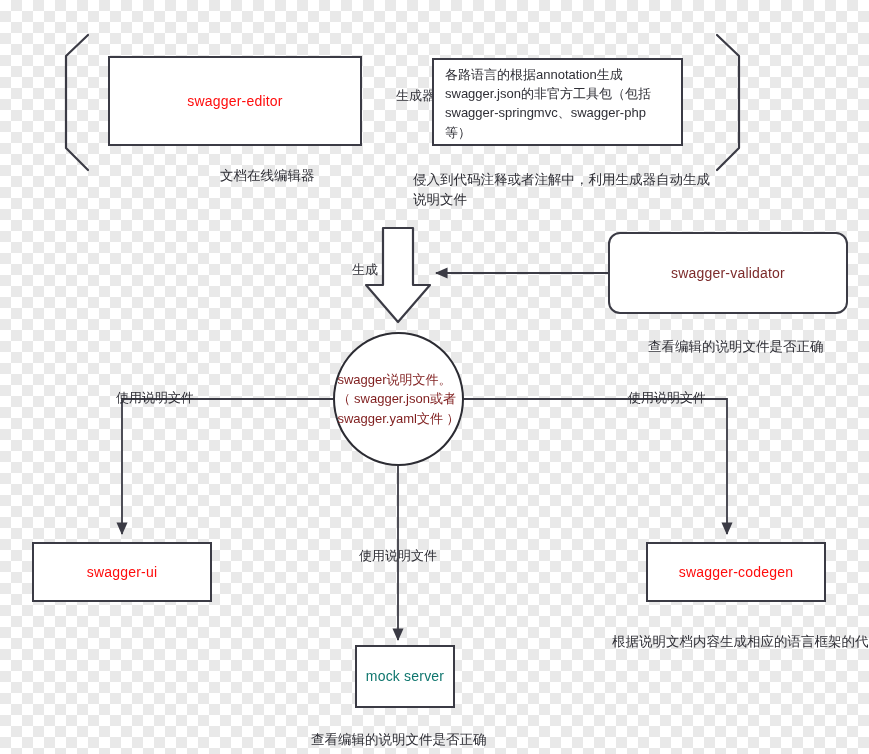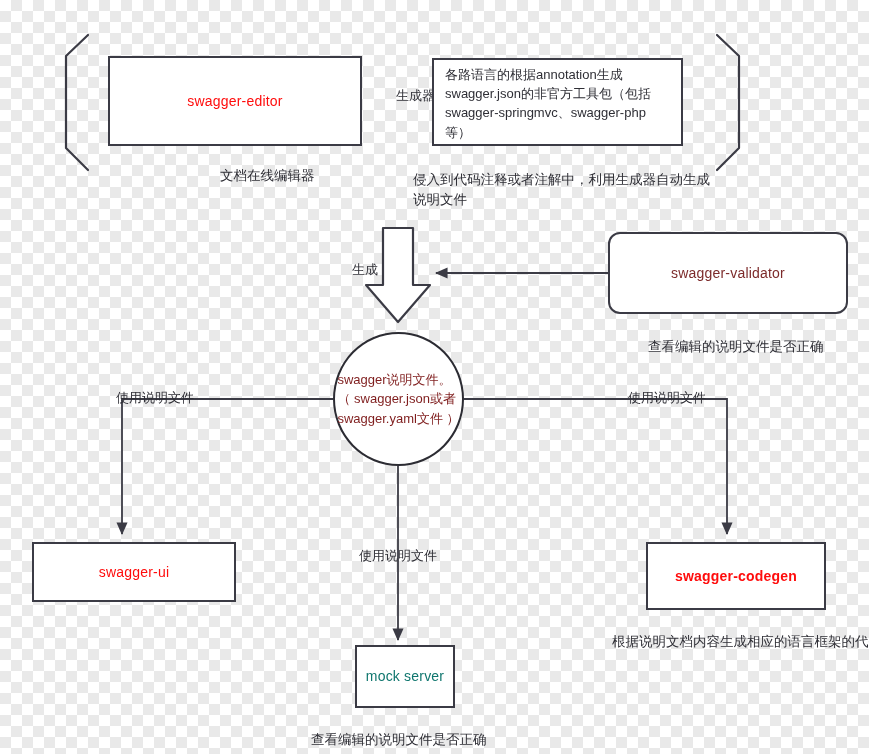--- a/index.html
+++ b/index.html
@@ -162,30 +162,30 @@
 （ swagger.json或者
 swagger.yaml文件 ）</div>
   </div>
 
   <div class="edge-label" style="left:116px; top:389px;">使用说明文件</div>
 
   <div class="edge-label" style="left:628px; top:389px;">使用说明文件</div>
 
   <div class="edge-label" style="left:359px; top:547px;">使用说明文件</div>
 
-  <div class="node" style="left:32px; top:542px; width:204px; height:60px;align-items:center;">
+  <div class="node" style="left:32px; top:542px; width:180px; height:60px;align-items:center;">
     <span class="node-label red-label">swagger-ui</span>
   </div>
 
 
   <div class="node" style="left:355px; top:645px; width:100px; height:63px;">
     <span class="node-label dark-label">mock server</span>
   </div>
 
   <div class="caption" style="left:311px; top:730px; width:300px;">查看编辑的说明文件是否正确</div>
 
-  <div class="node" style="left:646px; top:542px; width:180px; height:68px;font-weight:bold;">
+  <div class="node" style="left:646px; top:542px; width:180px; height:60px;">
     <span class="node-label red-label">swagger-codegen</span>
   </div>
 
   <div class="caption" style="left:612px; top:632px; width:270px;">根据说明文档内容生成相应的语言框架的代码</div>
 
 </div>
 
 </body></html>

